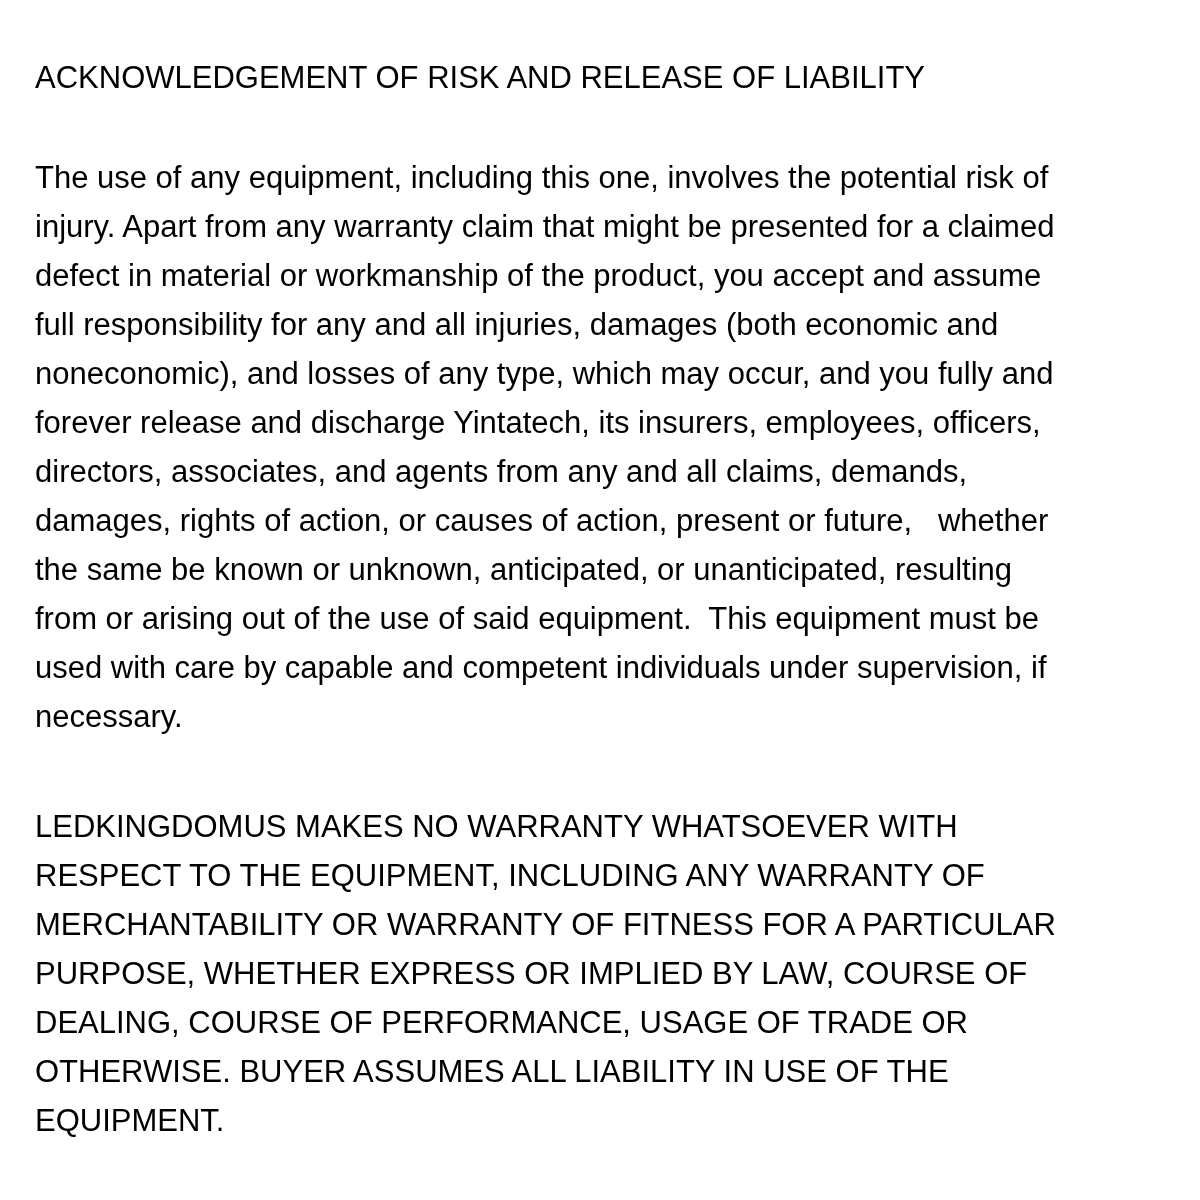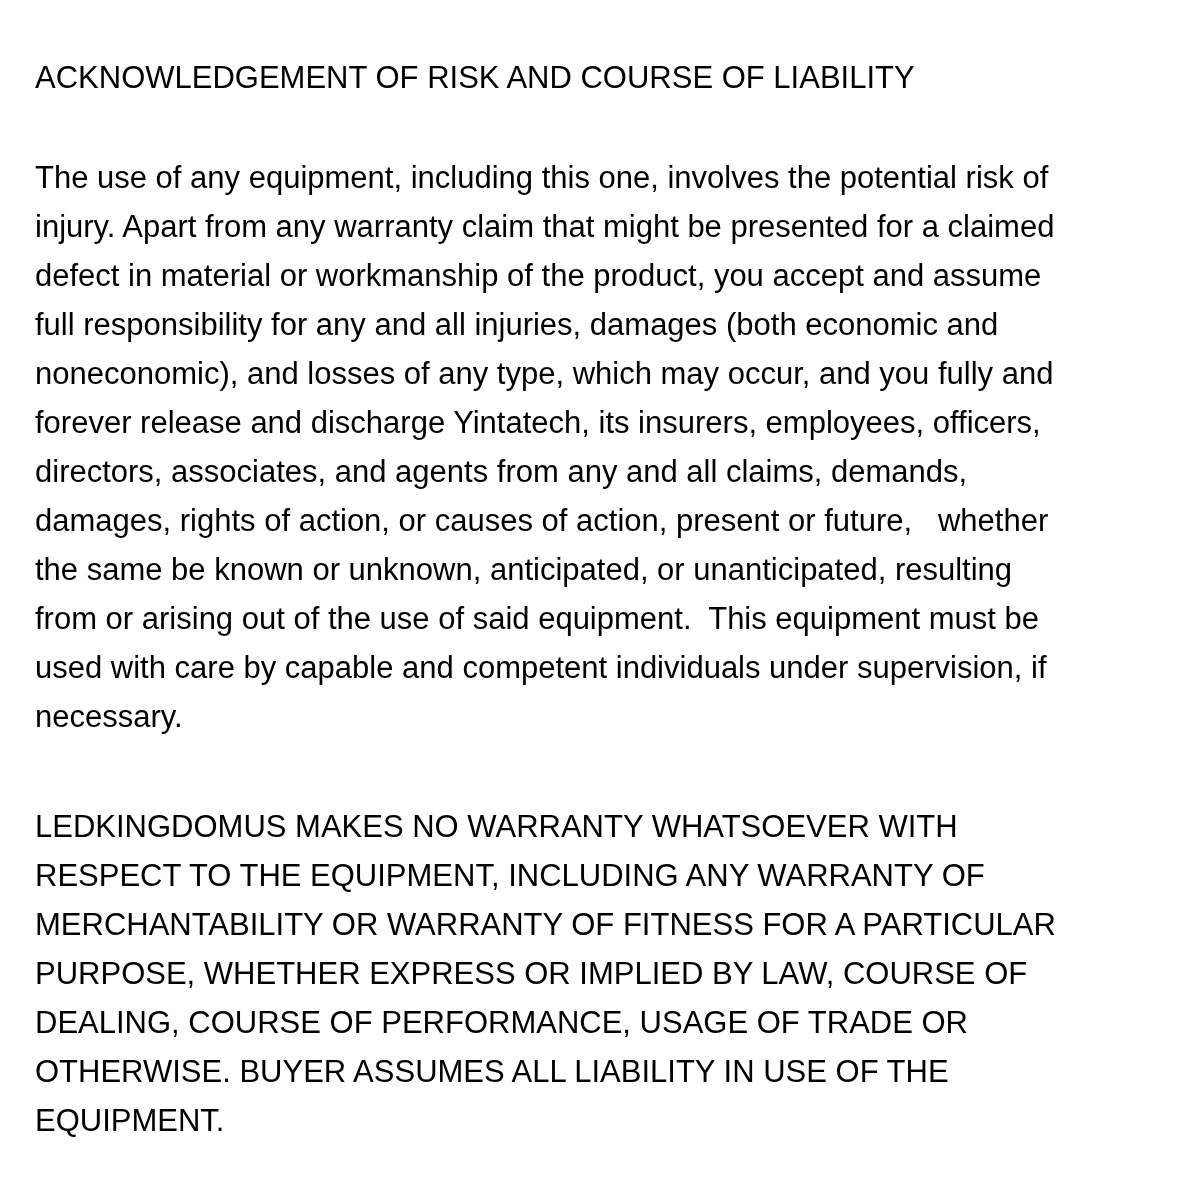--- a/index.html
+++ b/index.html
@@ -28,21 +28,21 @@
   }
   .doc-para {
     margin: 8px 0 61px 0;
     white-space: pre;
   }
 </style>
 </head>
 <body>
 
 <div class="page">
-  <h1 class="doc-title">ACKNOWLEDGEMENT OF RISK AND COURSE OF LIABILITY</h1>
+  <h1 class="doc-title">ACKNOWLEDGEMENT OF RISK AND RELEASE OF LIABILITY</h1>
   <p class="doc-para">The use of any equipment, including this one, involves the potential risk of
 injury. Apart from any warranty claim that might be presented for a claimed
 defect in material or workmanship of the product, you accept and assume
 full responsibility for any and all injuries, damages (both economic and
 noneconomic), and losses of any type, which may occur, and you fully and
 forever release and discharge Yintatech, its insurers, employees, officers,
 directors, associates, and agents from any and all claims, demands,
 damages, rights of action, or causes of action, present or future,   whether
 the same be known or unknown, anticipated, or unanticipated, resulting
 from or arising out of the use of said equipment.  This equipment must be

